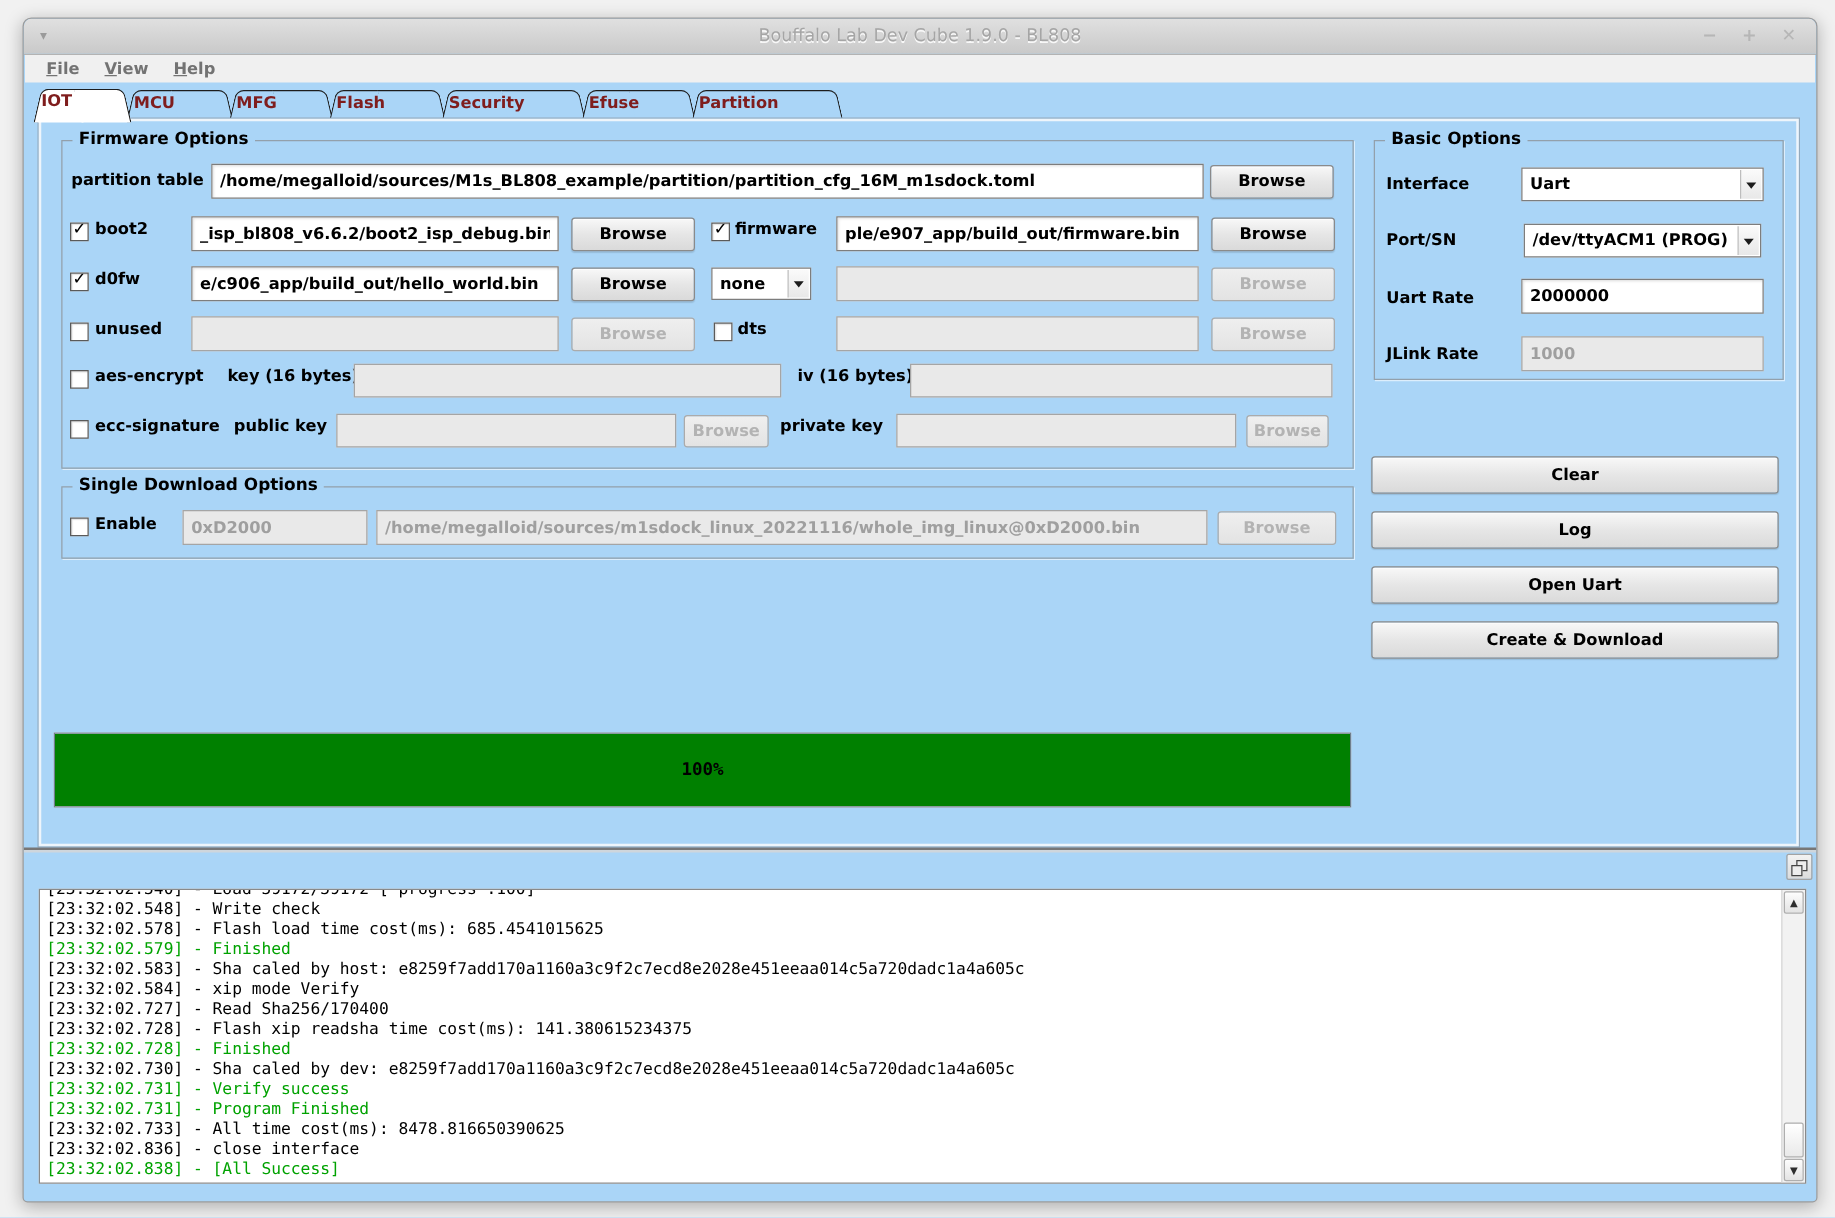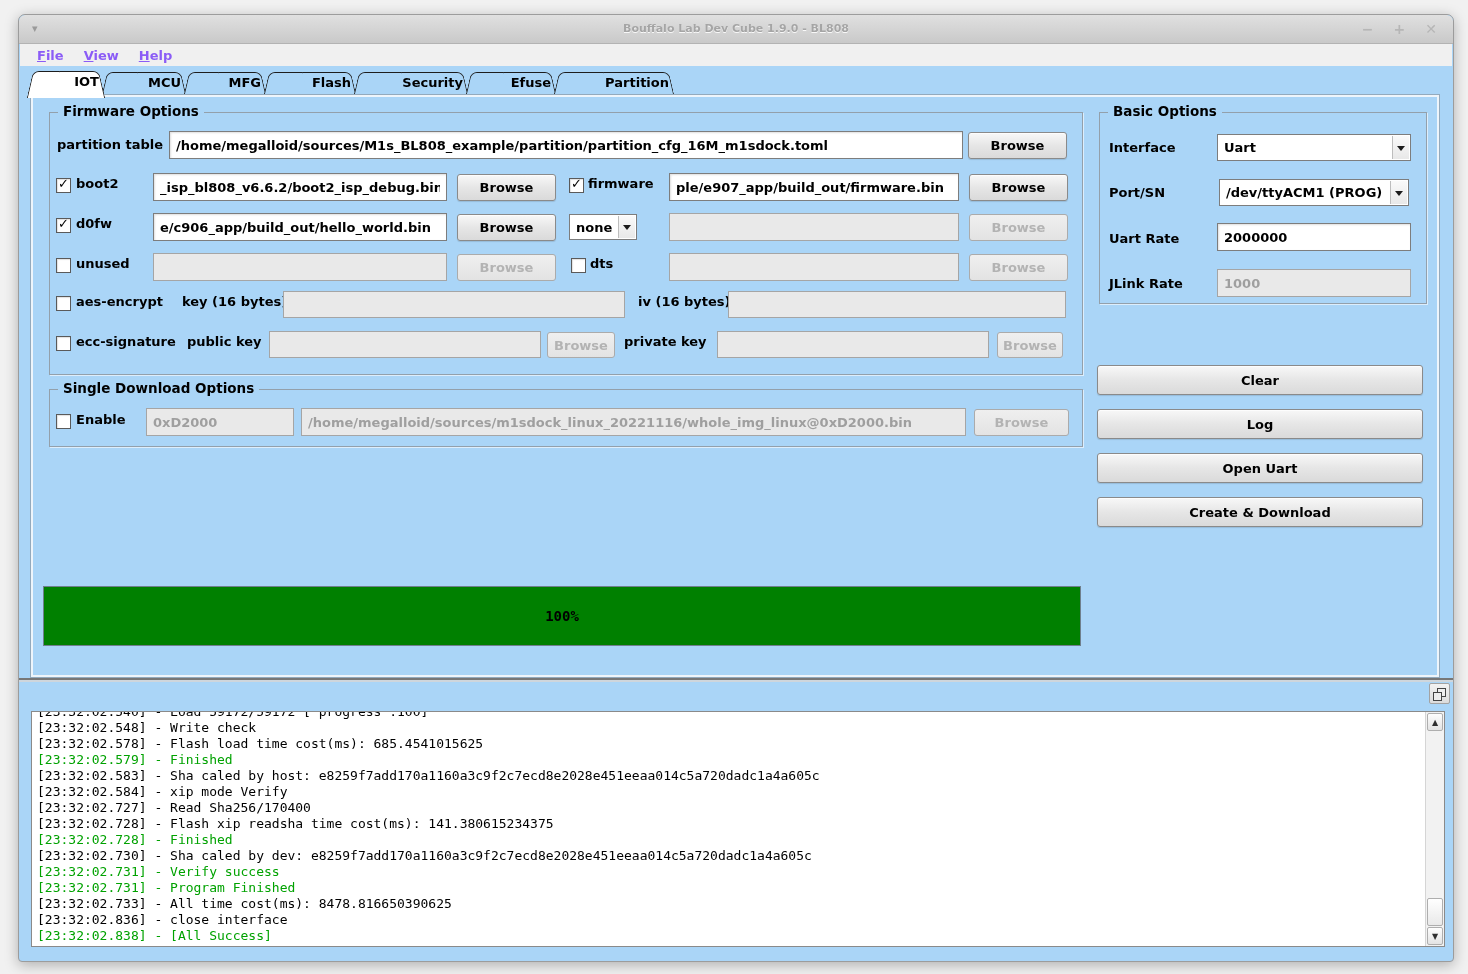--- a/index.html
+++ b/index.html
@@ -16,40 +16,40 @@
   }
   
   .titlebar {
     position:absolute; left:0; top:0; right:0; height:28px;
     background:linear-gradient(#e0e0e0,#c9c9c9); border-bottom:1px solid #b3b3b3;
     border-radius:6px 6px 0 0;
   }
   .tb-menu-arrow { position:absolute; left:13px; top:0; line-height:28px; color:#9a9a9a; font-size:11px; }
   .tb-title {
     position:absolute; left:0; right:0; top:0; line-height:28px; text-align:center;
-    color:#a5a5a5; font-weight:bold; font-size:11px; text-shadow:0 1px 0 rgba(255,255,255,.85);
+    color:#a5a5a5; font-weight:normal; font-size:14px; text-shadow:0 1px 0 rgba(255,255,255,.85);
   }
   .tb-controls { position:absolute; right:16px; top:0; height:28px; display:flex; gap:20px; align-items:center;
     color:#b6b6b6; font-weight:bold; font-size:14px; }
   .tb-controls span { cursor:default; }
   
   .menubar {
     position:absolute; left:1px; top:29px; right:1px; height:22px; background:#f0f0f0;
     display:flex; align-items:center; padding-left:8px; gap:2px;
   }
-  .menu-item { display:inline-block; padding:1px 9px; font-size:13px; font-weight:bold; color:#8b5cf6; }
+  .menu-item { display:inline-block; padding:1px 9px; font-size:13px; font-weight:bold; color:#737373; }
   .menu-item::first-letter { text-decoration:underline; }
   
   .tab { position:absolute; top:57px; height:23px; }
   .tab::before, .tab::after { content:""; position:absolute; top:0; bottom:0; background:#aad5f7;
     border:1px solid #1d1d1d; border-bottom:none; }
   .tab::before { left:0; right:40%; border-right:none; border-top-left-radius:6px; transform:skewX(-13deg); transform-origin:0 0; }
   .tab::after  { left:40%; right:0; border-left:none;  border-top-right-radius:6px; transform:skewX(13deg); transform-origin:100% 0; }
-  .tab .tlabel { position:relative; z-index:2; display:block; text-align:right; line-height:22px;
-    font-weight:bold; font-size:13px; color:#000000; }
+  .tab .tlabel { position:relative; z-index:2; display:block; text-align:left; line-height:22px;
+    font-weight:bold; font-size:13px; color:#7f1d1d; }
   .tab.active { top:56px; height:27px; z-index:4; }
   .tab.active::before, .tab.active::after { background:#ffffff; }
   
   .panel {
     position:absolute; left:12px; top:80px; width:1404px; height:578px;
     border:2px solid #eef5fb; box-shadow:0 0 0 1px #93aabd; background:#aad5f7;
   }
   
   .group { position:absolute; border:1px solid #93a0ab; box-shadow:1px 1px 0 rgba(255,255,255,.6); }
   .gtitle { position:absolute; top:-10px; left:8px; background:#aad5f7; padding:0 5px;
@@ -175,21 +175,21 @@
   <div class="btn" style="left:950px;top:159px;width:99px;height:27px;">
       <span>Browse</span>
     </div>
 
   <span class="cb checked" style="left:37px;top:203px;"></span>
   <span class="lbl" style="left:57px;top:201px;">d0fw</span>
   <input class="field" style="left: 134px; top: 198px; width: 294px; height: 28px;" value="e/c906_app/build_out/hello_world.bin">
   <div class="btn" style="left:438px;top:199px;width:99px;height:27px;">
       <span>Browse</span>
     </div>
-  <div class="select" style="left:550px;top:199px;width:68px;height:26px;text-align:center;">
+  <div class="select" style="left:550px;top:199px;width:80px;height:26px;text-align:center;">
     <span class="sval">none</span>
     <span class="arrowbox"></span>
   </div>
   <input class="field disabled" disabled="" style="left: 650px; top: 198px; width: 290px; height: 28px;" value="">
   <div class="btn disabled" style="left:950px;top:199px;width:99px;height:27px;">
       <span>Browse</span>
     </div>
 
   <span class="cb" style="left:37px;top:243px;"></span>
   <span class="lbl" style="left:57px;top:241px;">unused</span>

